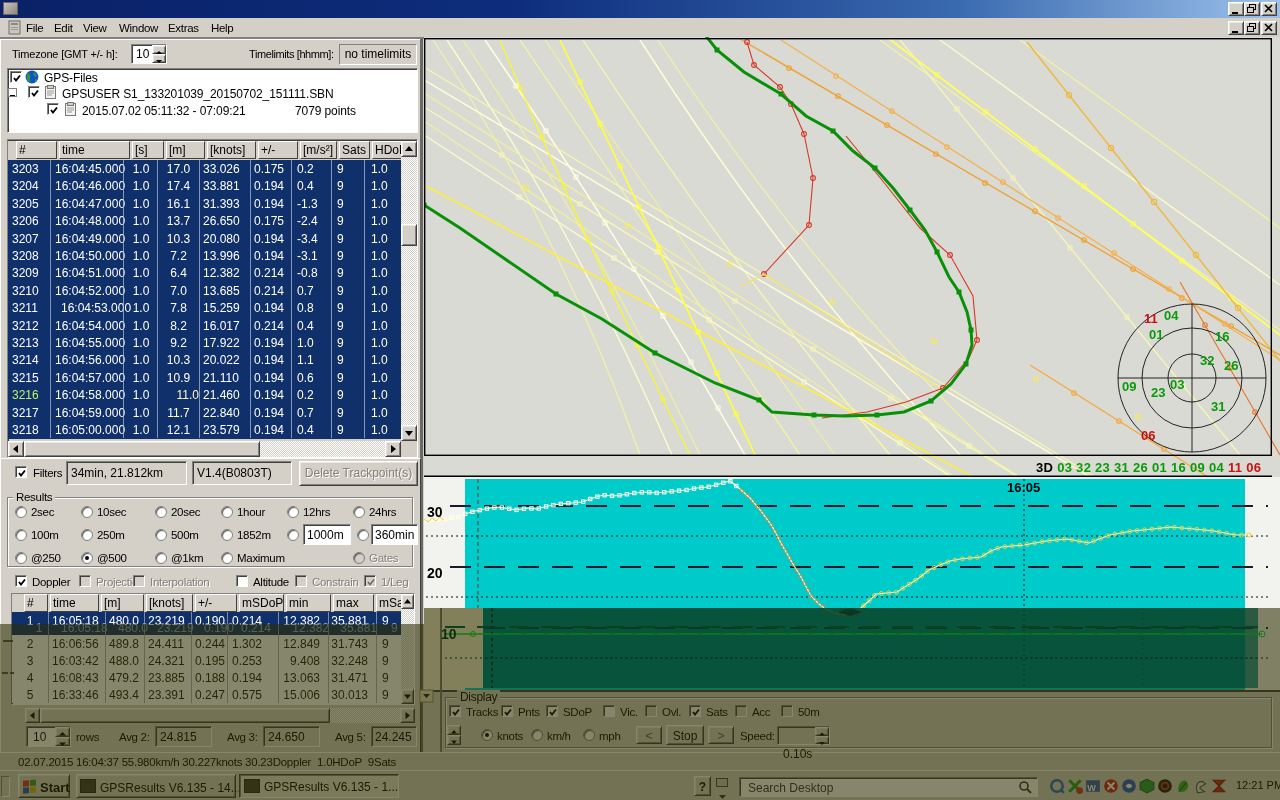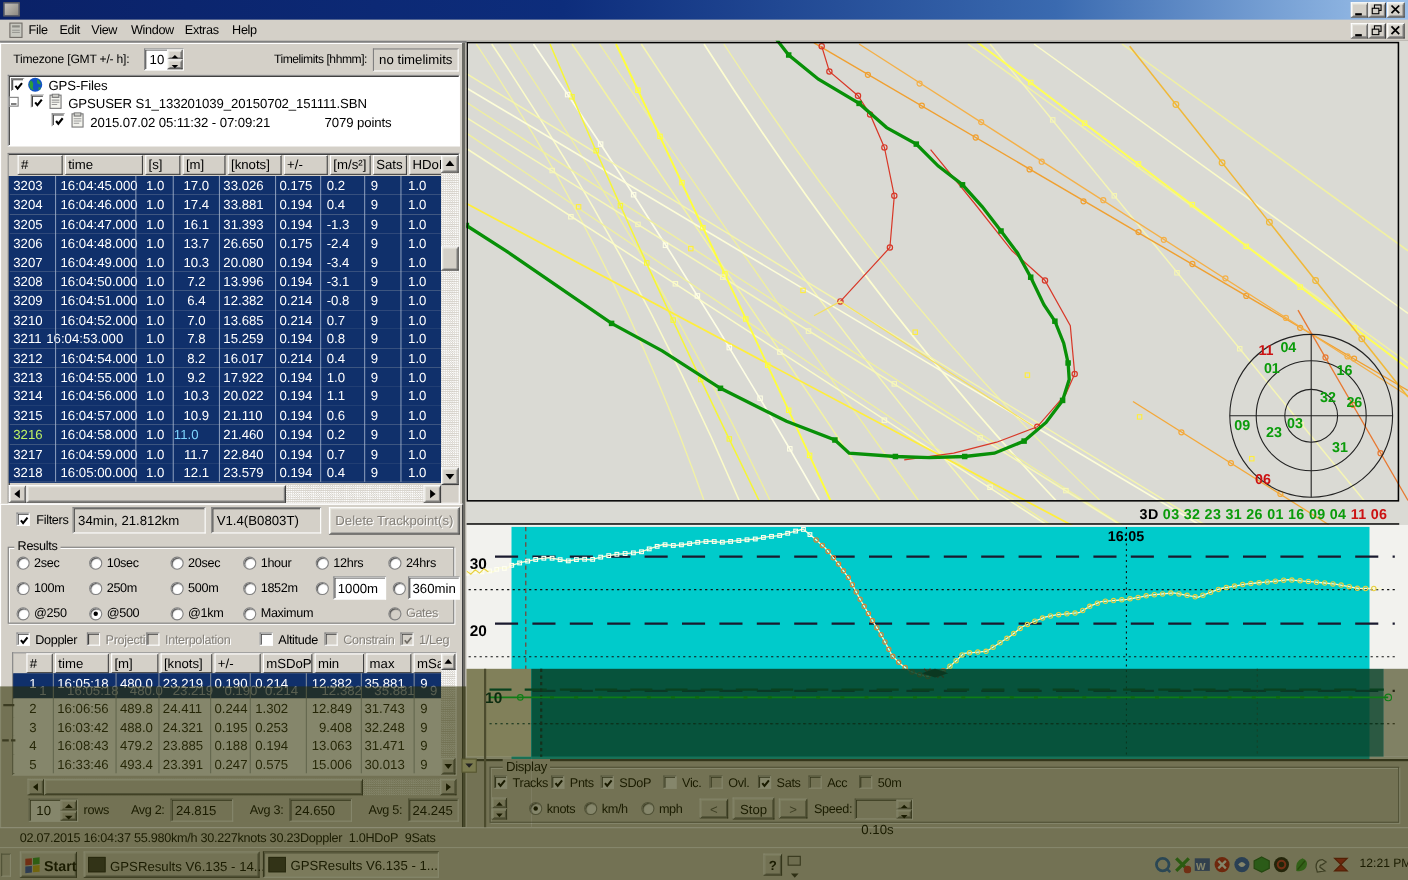--- a/index.html
+++ b/index.html
@@ -213,21 +213,21 @@
     <div class="tc" style="left:116px;width:34px;text-align:center;color:#fff;font-size:12px">1.0</div>
     <div class="tc" style="left:150px;width:41px;text-align:center;color:#fff;font-size:12px">7.0</div>
     <div class="tc" style="left:195px;width:47px;text-align:left;color:#fff;font-size:12px">13.685</div>
     <div class="tc" style="left:246px;width:38px;text-align:left;color:#fff;font-size:12px">0.214</div>
     <div class="tc" style="left:289px;width:34px;text-align:left;color:#fff;font-size:12px">0.7</div>
     <div class="tc" style="left:329px;width:27px;text-align:left;color:#fff;font-size:12px">9</div>
     <div class="tc" style="left:363px;width:30px;text-align:left;color:#fff;font-size:12px">1.0</div>
   </div>
 <div class="trow" style="top:299.2px;height:17.4px">
     <div class="tc" style="left:4px;width:39px;text-align:left;color:#fff;font-size:12px">3211</div>
-    <div class="tc" style="left:34px;width:69px;text-align:left;color:#fff;font-size:12px">16:04:53.000</div>
+    <div class="tc" style="left:53px;width:69px;text-align:left;color:#fff;font-size:12px">16:04:53.000</div>
     <div class="tc" style="left:116px;width:34px;text-align:center;color:#fff;font-size:12px">1.0</div>
     <div class="tc" style="left:150px;width:41px;text-align:center;color:#fff;font-size:12px">7.8</div>
     <div class="tc" style="left:195px;width:47px;text-align:left;color:#fff;font-size:12px">15.259</div>
     <div class="tc" style="left:246px;width:38px;text-align:left;color:#fff;font-size:12px">0.194</div>
     <div class="tc" style="left:289px;width:34px;text-align:left;color:#fff;font-size:12px">0.8</div>
     <div class="tc" style="left:329px;width:27px;text-align:left;color:#fff;font-size:12px">9</div>
     <div class="tc" style="left:363px;width:30px;text-align:left;color:#fff;font-size:12px">1.0</div>
   </div>
 <div class="trow" style="top:316.6px;height:17.4px">
     <div class="tc" style="left:4px;width:39px;text-align:left;color:#fff;font-size:12px">3212</div>
@@ -270,21 +270,21 @@
     <div class="tc" style="left:195px;width:47px;text-align:left;color:#fff;font-size:12px">21.110</div>
     <div class="tc" style="left:246px;width:38px;text-align:left;color:#fff;font-size:12px">0.194</div>
     <div class="tc" style="left:289px;width:34px;text-align:left;color:#fff;font-size:12px">0.6</div>
     <div class="tc" style="left:329px;width:27px;text-align:left;color:#fff;font-size:12px">9</div>
     <div class="tc" style="left:363px;width:30px;text-align:left;color:#fff;font-size:12px">1.0</div>
   </div>
 <div class="trow" style="top:386.2px;height:17.4px">
     <div class="tc" style="left:4px;width:39px;text-align:left;color:#bef264;font-size:12px">3216</div>
     <div class="tc" style="left:47px;width:69px;text-align:left;color:#fff;font-size:12px">16:04:58.000</div>
     <div class="tc" style="left:116px;width:34px;text-align:center;color:#fff;font-size:12px">1.0</div>
-    <div class="tc" style="left:150px;width:41px;text-align:left;color:#7dd3fc;font-size:12px">11.0</div>
+    <div class="tc" style="left:150px;width:41px;text-align:right;color:#fef9c3;font-size:12px">11.0</div>
     <div class="tc" style="left:195px;width:47px;text-align:left;color:#fff;font-size:12px">21.460</div>
     <div class="tc" style="left:246px;width:38px;text-align:left;color:#fff;font-size:12px">0.194</div>
     <div class="tc" style="left:289px;width:34px;text-align:left;color:#fff;font-size:12px">0.2</div>
     <div class="tc" style="left:329px;width:27px;text-align:left;color:#fff;font-size:12px">9</div>
     <div class="tc" style="left:363px;width:30px;text-align:left;color:#fff;font-size:12px">1.0</div>
   </div>
 <div class="trow" style="top:403.6px;height:17.4px">
     <div class="tc" style="left:4px;width:39px;text-align:left;color:#fff;font-size:12px">3217</div>
     <div class="tc" style="left:47px;width:69px;text-align:left;color:#fff;font-size:12px">16:04:59.000</div>
     <div class="tc" style="left:116px;width:34px;text-align:center;color:#fff;font-size:12px">1.0</div>
@@ -938,20 +938,27 @@
  </div>
  <div class="abs" style="left:239px;top:3px;width:160px;height:24px;background:#e6e2da;border:1px solid;border-color:#404040 #fff #fff #404040;box-shadow:inset 1px 1px 0 #808080">
    <div class="abs" style="left:4px;top:4px;width:16px;height:14px;background:#3a3a38;border:1px solid #222"></div>
    <span style="position:absolute;left:24px;top:5px;font-size:12px;font-weight:normal;white-space:nowrap">GPSResults V6.135 - 1...</span>
  </div>
  <div class="btn abs" style="left:694px;top:5px;width:17px;height:20px;text-align:center;font-weight:bold;font-size:12px;padding-top:3px">?</div>
  <div class="abs" style="left:716px;top:7px;width:12px;height:9px;border:1px solid #444;background:#c8c4bc"></div>
  <div class="abs" style="left:718px;top:19px"><svg width="9" height="6">
         <path d="M1 1 L4.5 5 L8 1 Z" fill="#333"></path>
       </svg></div>
+ <div class="abs sunken2" style="left:739px;top:6px;width:299px;height:20px;background:#fff">
+   <span style="position:absolute;left:8px;top:3px;font-size:12px;color:#333">Search Desktop</span>
+   <svg width="15" height="15" style="position:absolute;right:4px;top:2px">
+        <circle cx="6" cy="6" r="4" fill="none" stroke="#333" stroke-width="1.6"></circle>
+        <line x1="9" y1="9" x2="13" y2="13" stroke="#333" stroke-width="1.8"></line>
+      </svg>
+ </div>
  <svg width="16" height="16" style="position:absolute;left:1049px;top:7px" viewBox="0 0 14 14">
       <circle cx="7" cy="7" r="5" fill="none" stroke="#2a6ac8" stroke-width="2.2"></circle>
       <line x1="10" y1="10" x2="13" y2="13" stroke="#2a6ac8" stroke-width="2"></line>
     </svg>
 <svg width="16" height="16" style="position:absolute;left:1067px;top:7px" viewBox="0 0 14 14">
       <path d="M2 2 L12 12 M12 2 L2 12" stroke="#2a9a2a" stroke-width="2.6"></path>
       <circle cx="11" cy="11" r="3" fill="#d03030"></circle>
     </svg>
 <svg width="16" height="16" style="position:absolute;left:1085px;top:7px" viewBox="0 0 14 14">
       <rect x="1" y="2" width="12" height="10" fill="#3858b8"></rect>

